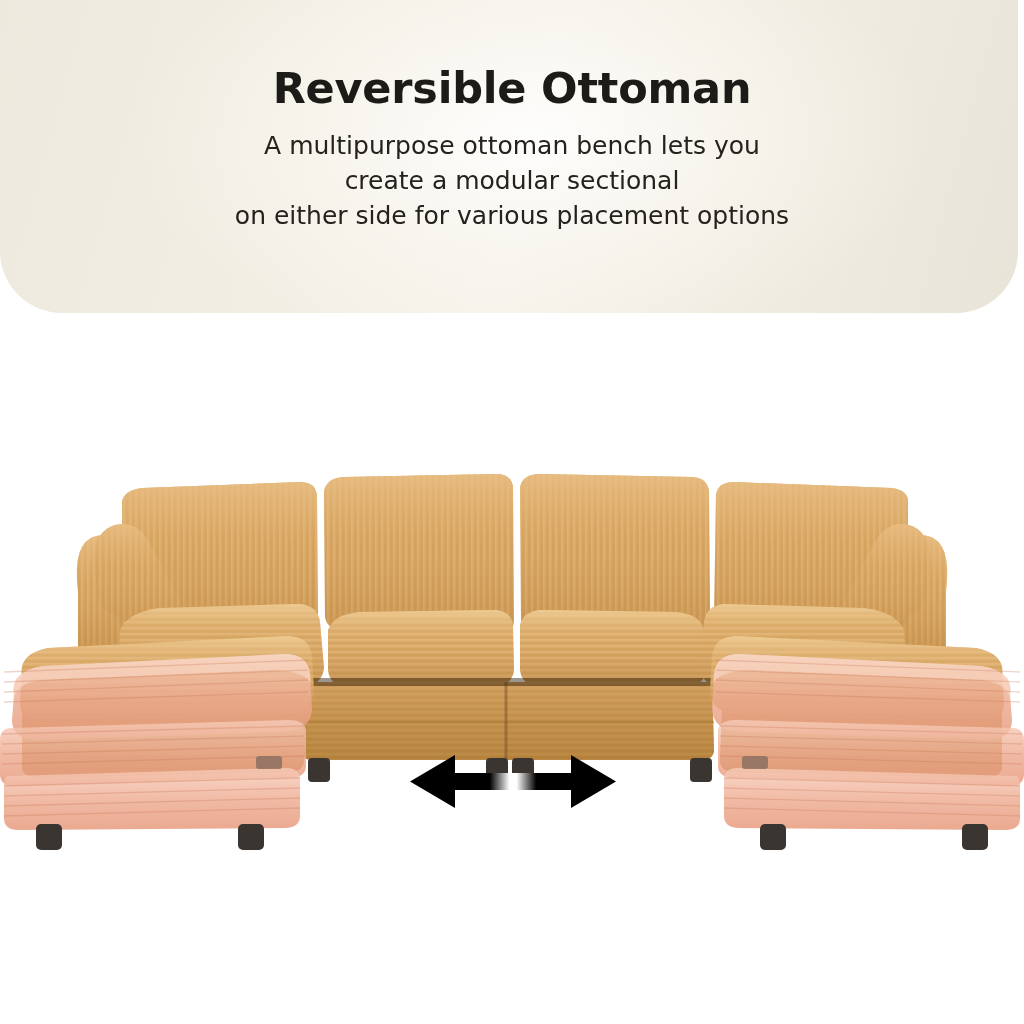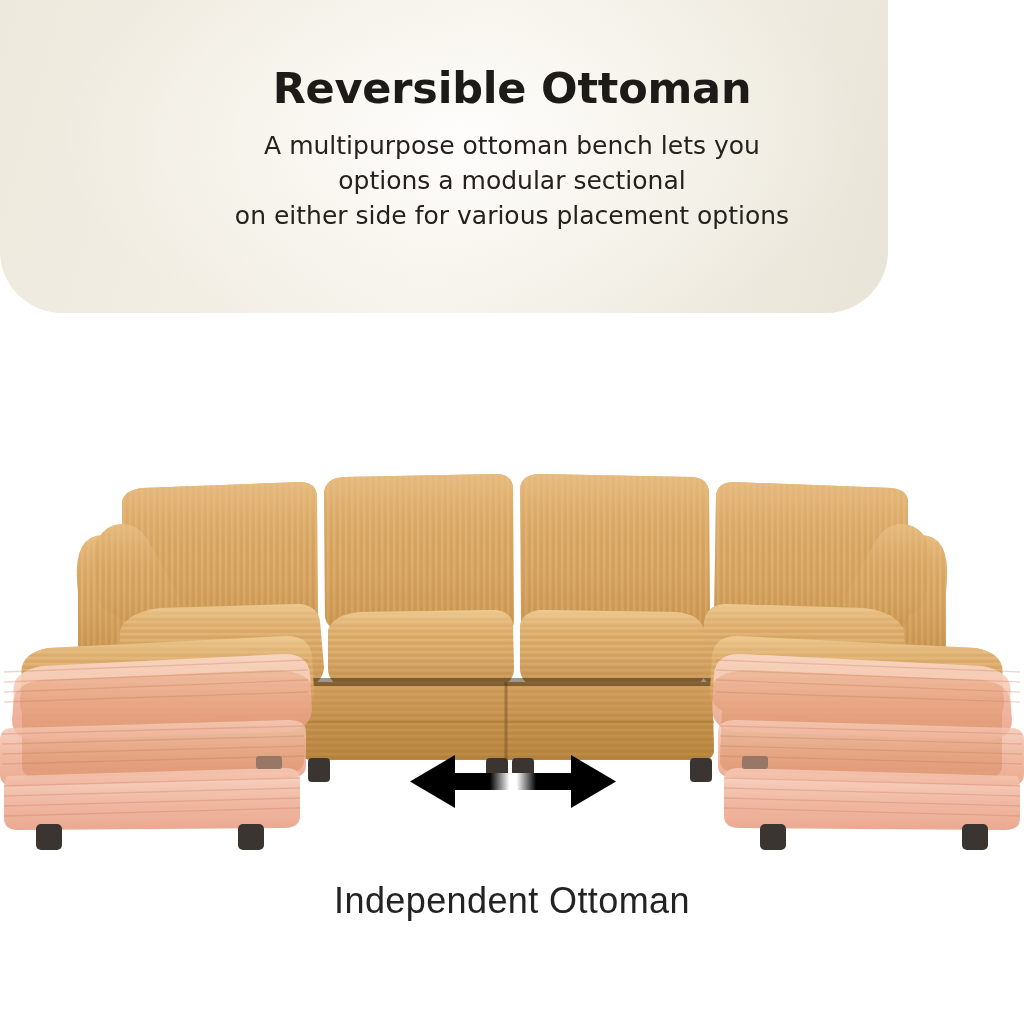--- a/index.html
+++ b/index.html
@@ -14,21 +14,21 @@
     background: #ffffff;
     overflow: hidden;
     font-family: "Liberation Sans", sans-serif;
   }
 
   
   #banner {
     position: absolute;
     left: 0;
     top: 0;
-    width: 888px;
+    width: 1018px;
     height: 313px;
     border-bottom-left-radius: 62px;
     border-bottom-right-radius: 62px;
     background:
       radial-gradient(ellipse 560px 300px at 52% 44%,
           rgba(255,255,255,0.85) 0%,
           rgba(253,251,246,0.45) 38%,
           rgba(243,239,230,0.0) 72%),
       linear-gradient(105deg, #eee9dd 0%, #f2eee4 30%, #f5f2ea 52%, #efebe0 78%, #e9e4d8 100%);
   }
@@ -85,21 +85,21 @@
 </head>
 <body>
 
 <div id="page">
 
   <div id="banner">
     <div id="banner-title">Reversible Ottoman</div>
 
     <div id="banner-sub">
       <div>A multipurpose ottoman bench lets you</div>
-      <div>options a modular sectional</div>
+      <div>create a modular sectional</div>
       <div>on either side for various placement options</div>
     </div>
   </div>
 
   <div id="stage">
     <svg width="1024" height="560" viewBox="0 0 1024 560">
       <defs>
 
         <pattern id="cordV" width="6" height="6" patternUnits="userSpaceOnUse">
           <rect width="6" height="6" fill="#D9A765"></rect>
@@ -327,15 +327,14 @@
       </g>
 
       <g>
         <rect x="455" y="443" width="116" height="17" fill="url(#arrowFade)"></rect>
         <polygon points="455,425 455,478 410,451.5" fill="#000000"></polygon>
         <polygon points="571,425 571,478 616,451.5" fill="#000000"></polygon>
       </g>
     </svg>
   </div>
 
-  <div id="caption">Independent Ottoman</div>
 
 </div>
 
 </body></html>

